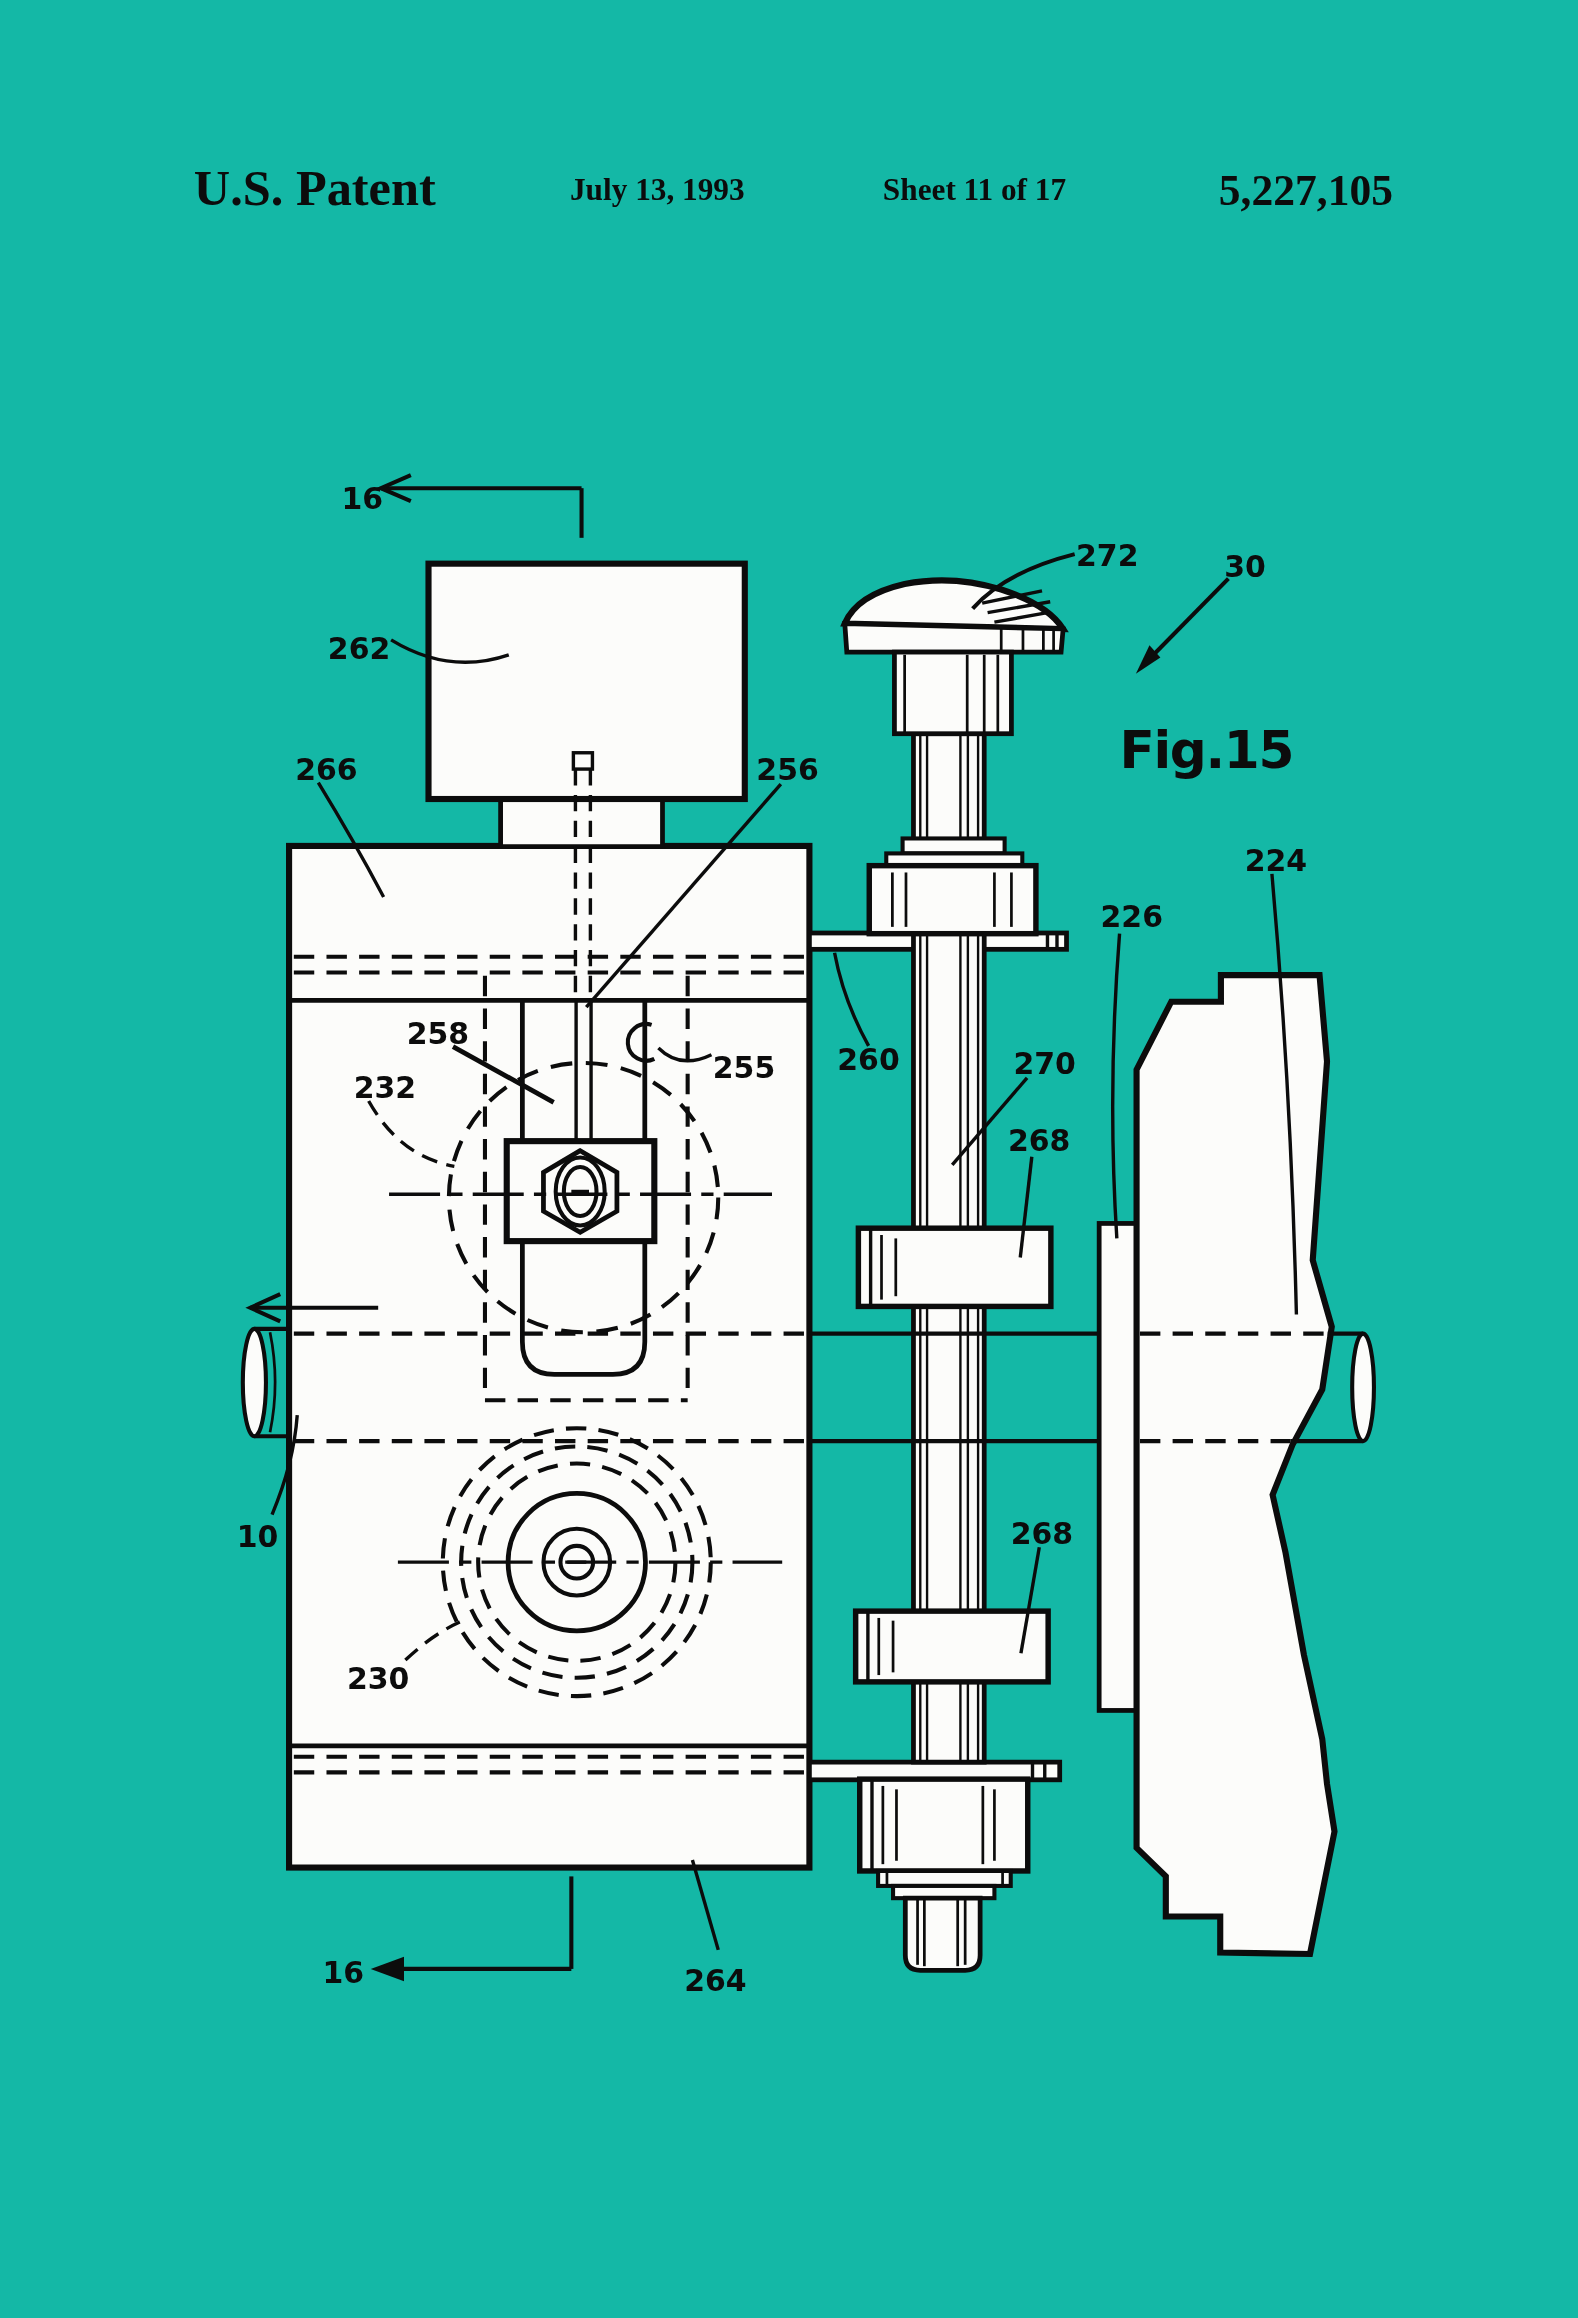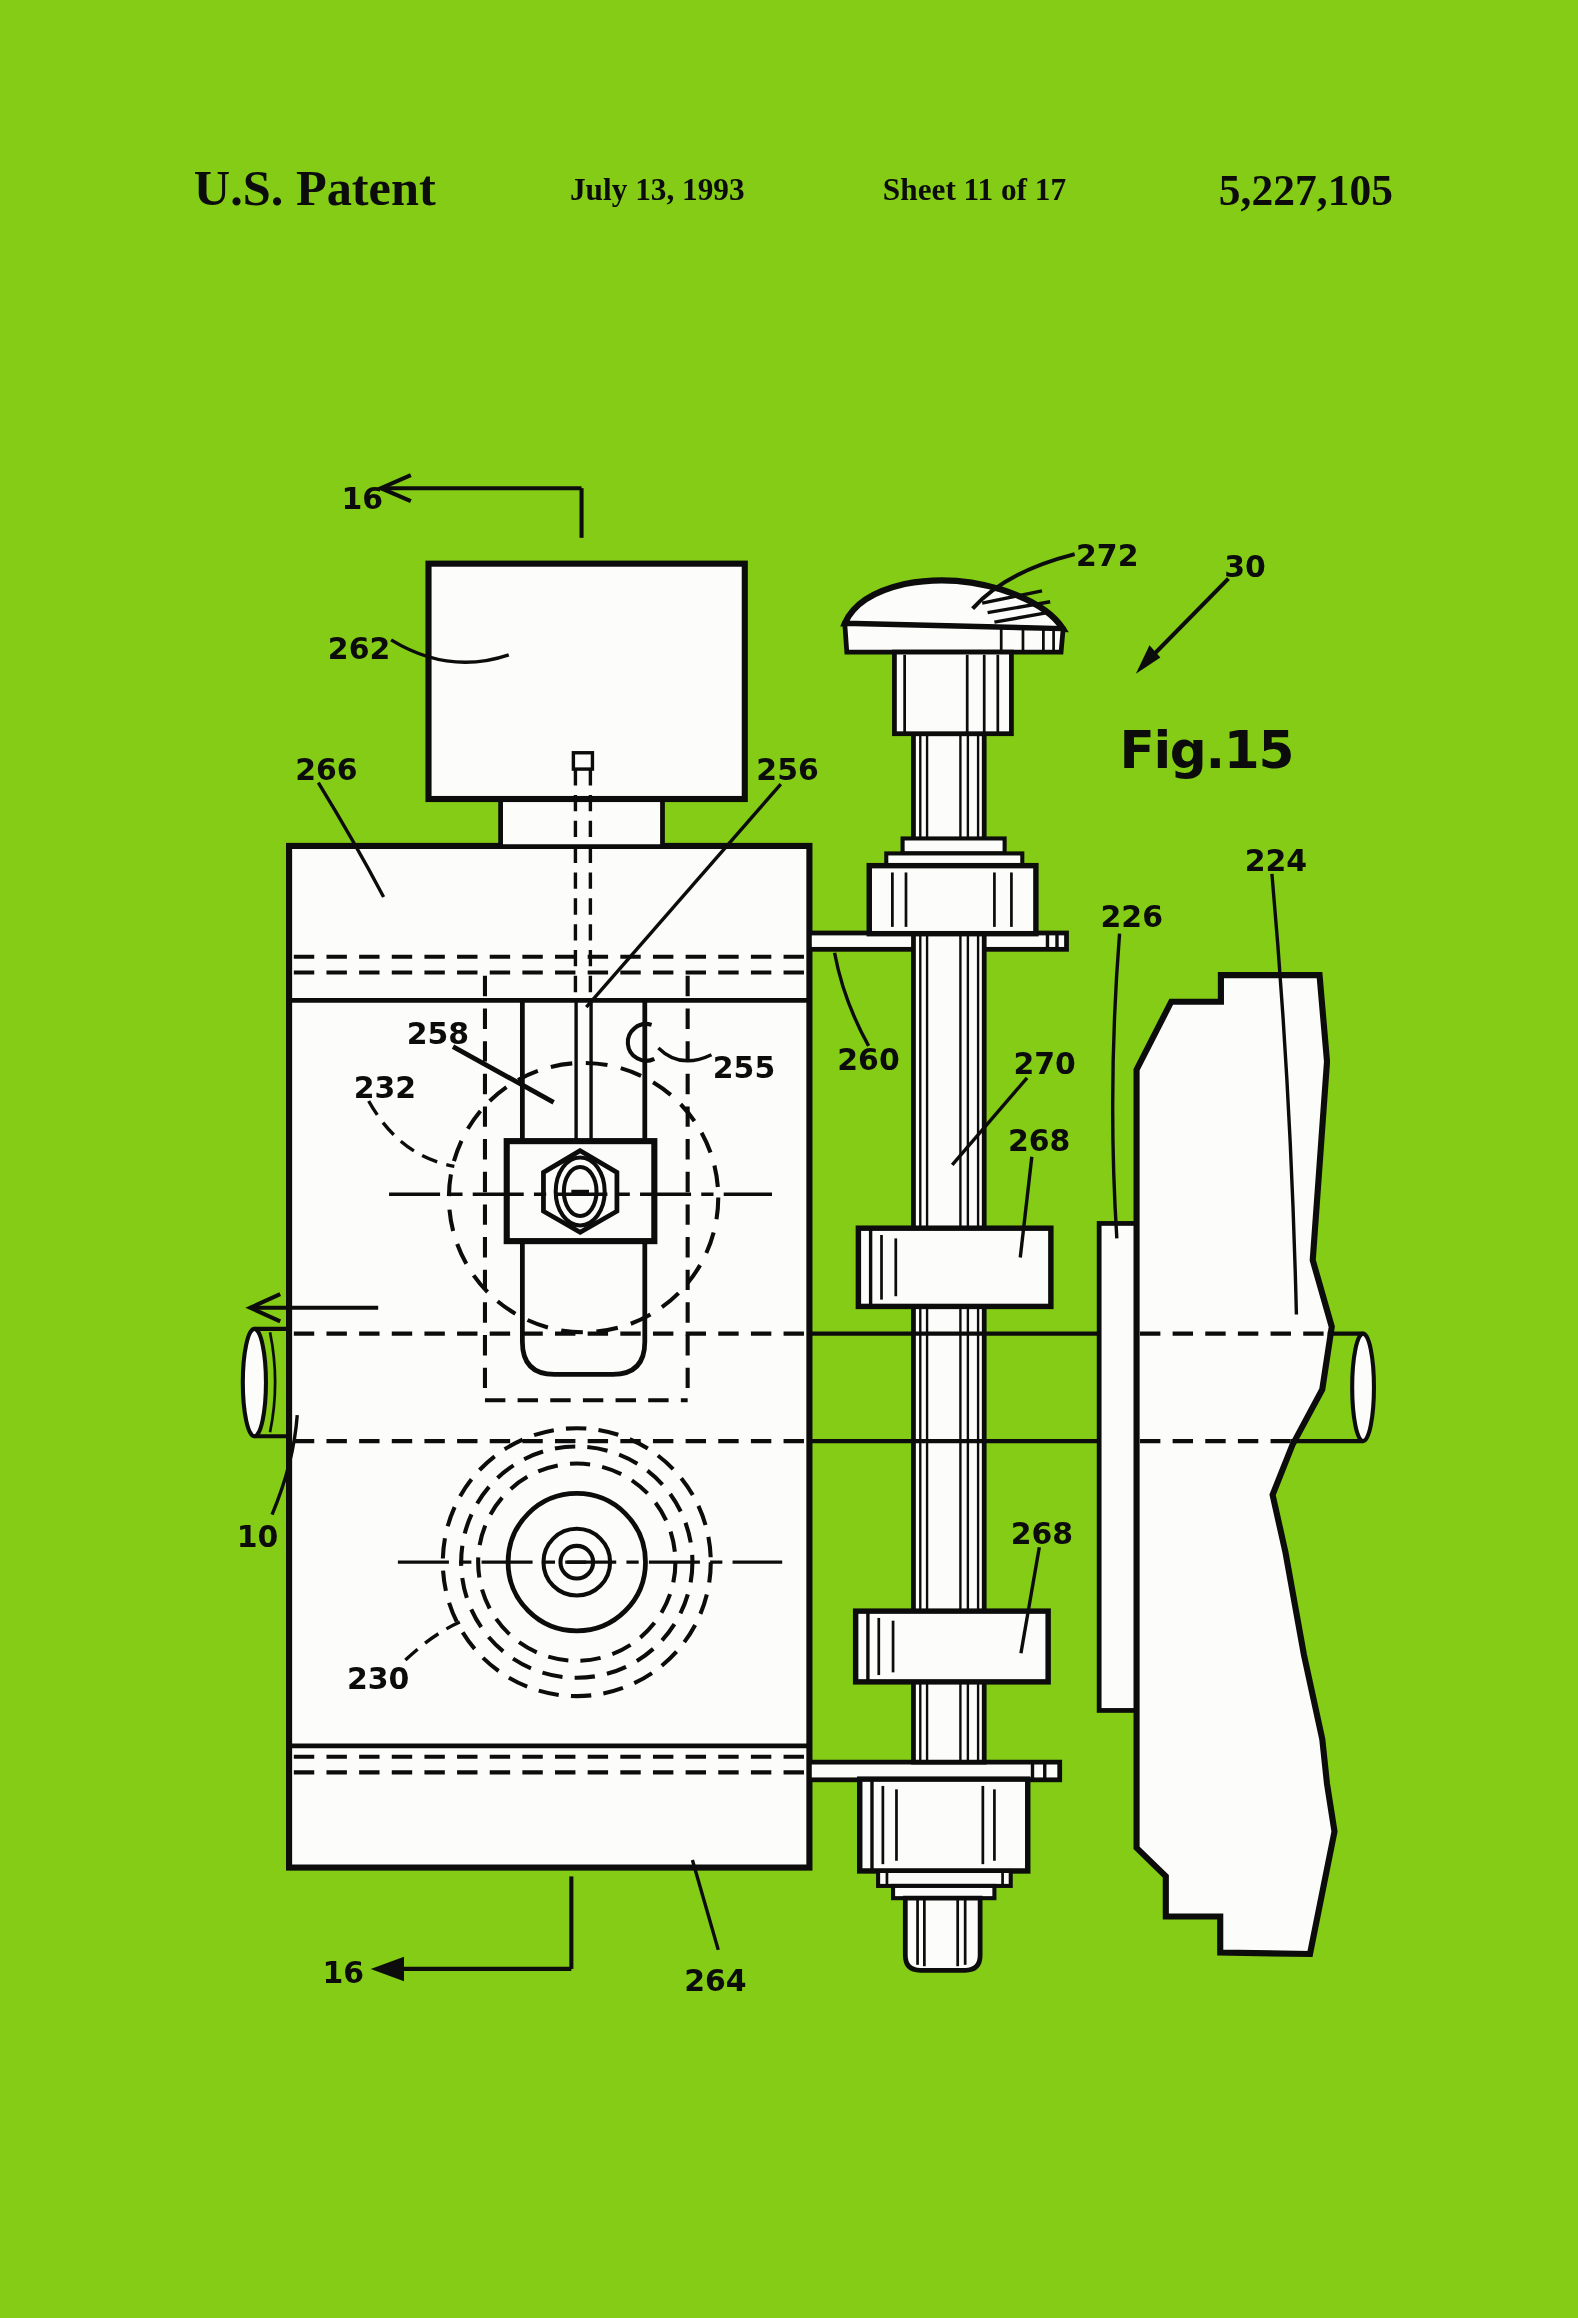--- a/index.html
+++ b/index.html
@@ -1,19 +1,19 @@
 <!DOCTYPE html>
 <html style="font-size:11px"><head>
 <meta charset="utf-8">
 <style>
   html,body{margin:0;padding:0;background:#e8e8e4;}
   .page{
     position:relative;
     width:1578px;height:2319px;
-    background:#84cc16;
+    background:#14b8a6;
     margin:0 auto;
     overflow:hidden;
     font-family:"Liberation Serif", serif;
   }
   svg{position:absolute;left:0;top:0;}
   svg text{user-select:none;}
   .hdr{font-family:"Liberation Serif", serif;font-weight:bold;fill:#0c0c0c;}
   .ref{font-family:"DejaVu Sans", sans-serif;font-weight:bold;fill:#0c0c0c;font-size:44px;}
   .figcap{font-family:"DejaVu Sans", sans-serif;font-weight:bold;fill:#0c0c0c;font-size:76px;letter-spacing:-2px;}
   .ink{stroke:#0c0c0c;fill:none;}

